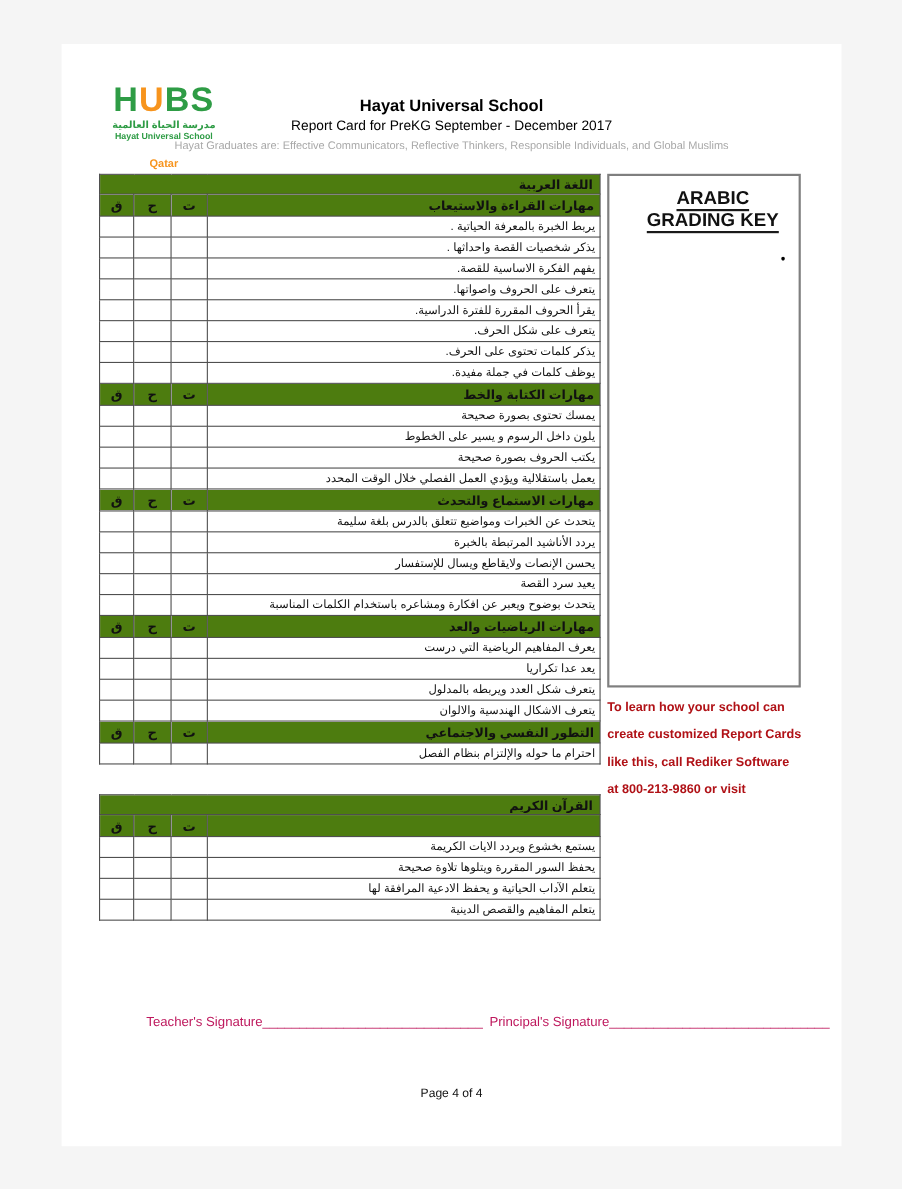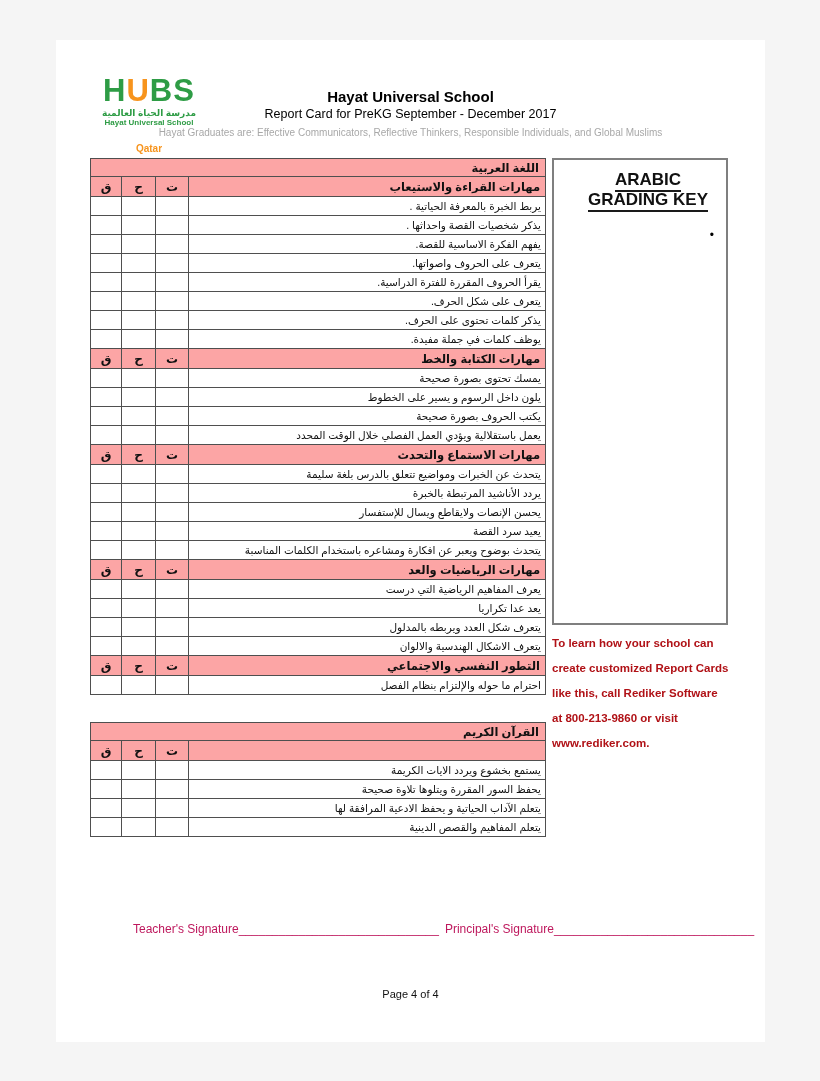--- a/index.html
+++ b/index.html
@@ -20,21 +20,21 @@
     font-size:12.5px; color:#000; }
   .doc-motto { position:absolute; left:0; top:87px; width:100%; text-align:center;
     font-size:10px; color:#a8a8a8; }
 
   
   .gtable { position:absolute; left:34px; width:455px; border-collapse:collapse; table-layout:fixed;
     border:1.5px solid #333; }
   .t1 { top:118px; } .t2 { top:682px; }
   .gtable td { border:1px solid #4f4f4f; height:19px; font-size:10.5px; color:#111;
     overflow:hidden; white-space:nowrap; }
-  .green { background:#fca5a5; font-weight:bold; }
+  .green { background:#4d7c0f; font-weight:bold; }
   td.title-cell { text-align:right; padding:0 6px; font-size:11.5px; height:18px; }
   td.letter { text-align:center; font-size:12px; height:20px; }
   td.sec-label { text-align:right; padding:0 5px; font-size:11.5px; height:20px; }
   td.skill { padding:0 4px; }
   td.grade { background:#ffffff; }
 
   
   .key-box { position:absolute; left:496px; top:118px; width:176px; height:467px;
     background:#fff; border:2px solid #7f7f7f; }
   .key-title { margin:10px 8px 0 24px; text-align:center; font-size:17px; font-weight:bold;
@@ -252,21 +252,20 @@
   <div class="key-box">
     <div class="key-title"><span>ARABIC GRADING KEY</span></div>
     <div class="key-bullet">•</div>
   </div>
 
   <div class="promo">
     <div>To learn how your school can</div>
     <div>create customized Report Cards</div>
     <div>like this, call Rediker Software</div>
     <div>at 800-213-9860 or visit</div>
-    <div>www.rediker.com.</div>
   </div>
 
   <table class="gtable t2">
     <colgroup>
         <col style="width:31px">
         <col style="width:34px">
         <col style="width:33px">
         <col style="width:357px">
       </colgroup>
     <tbody>

